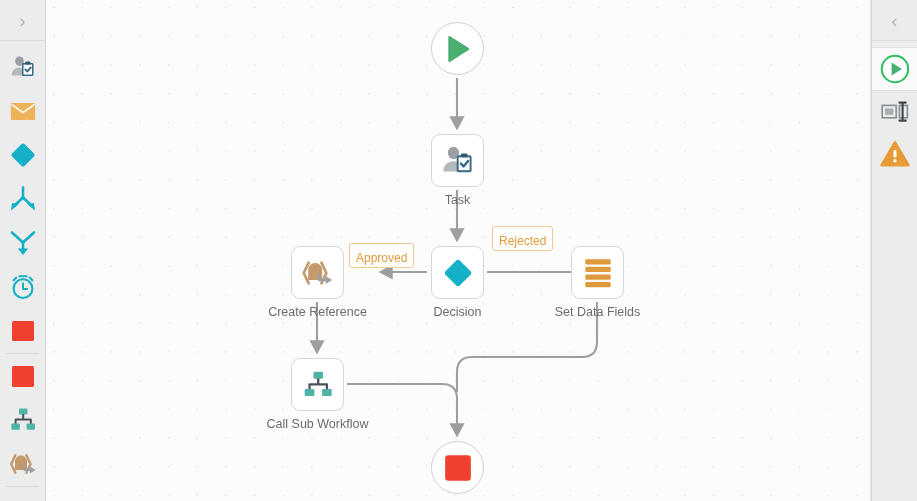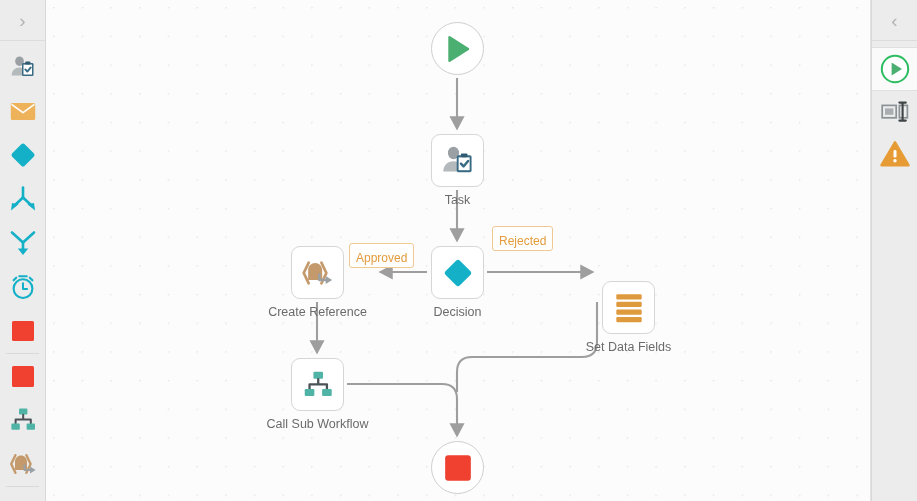--- a/index.html
+++ b/index.html
@@ -257,21 +257,21 @@
           <path d="M7.4 3.2L3.2 12l4.2 8.8" stroke="#c49a6c" stroke-width="2.4" fill="none" stroke-linecap="round" stroke-linejoin="round"></path>
           <path d="M18.4 3.2L22.6 12l-4.2 8.8" stroke="#c49a6c" stroke-width="2.4" fill="none" stroke-linecap="round" stroke-linejoin="round"></path>
           <path d="M13 3.4c-3.3 0-6 2.7-6 6v8.6h12V9.4c0-3.3-2.7-6-6-6z" fill="#c49a6c"></path>
           <path d="M16.6 13.4v4.6h5" stroke="#9aa0a3" stroke-width="2.2" fill="none" stroke-linecap="round" stroke-linejoin="round"></path>
           <path d="M27.6 18l-5.6-3.4v6.8z" fill="#9aa0a3"></path>
         </svg>
       </div>
       <div class="nlabel">Create Reference</div>
     </div>
 
-    <div class="node" style="left:556px;top:246px;margin-top:35px;">
+    <div class="node" style="left:525px;top:246px;">
       <div class="nbox">
         <svg width="28" height="30" viewBox="0 0 24 26">
           <g fill="#e09a3e">
             <rect x="1" y="1" width="22" height="4.6" rx="1.1"></rect>
             <rect x="1" y="7.6" width="22" height="4.6" rx="1.1"></rect>
             <rect x="1" y="14.2" width="22" height="4.6" rx="1.1"></rect>
             <rect x="1" y="20.8" width="22" height="4.6" rx="1.1"></rect>
           </g>
         </svg>
       </div>

